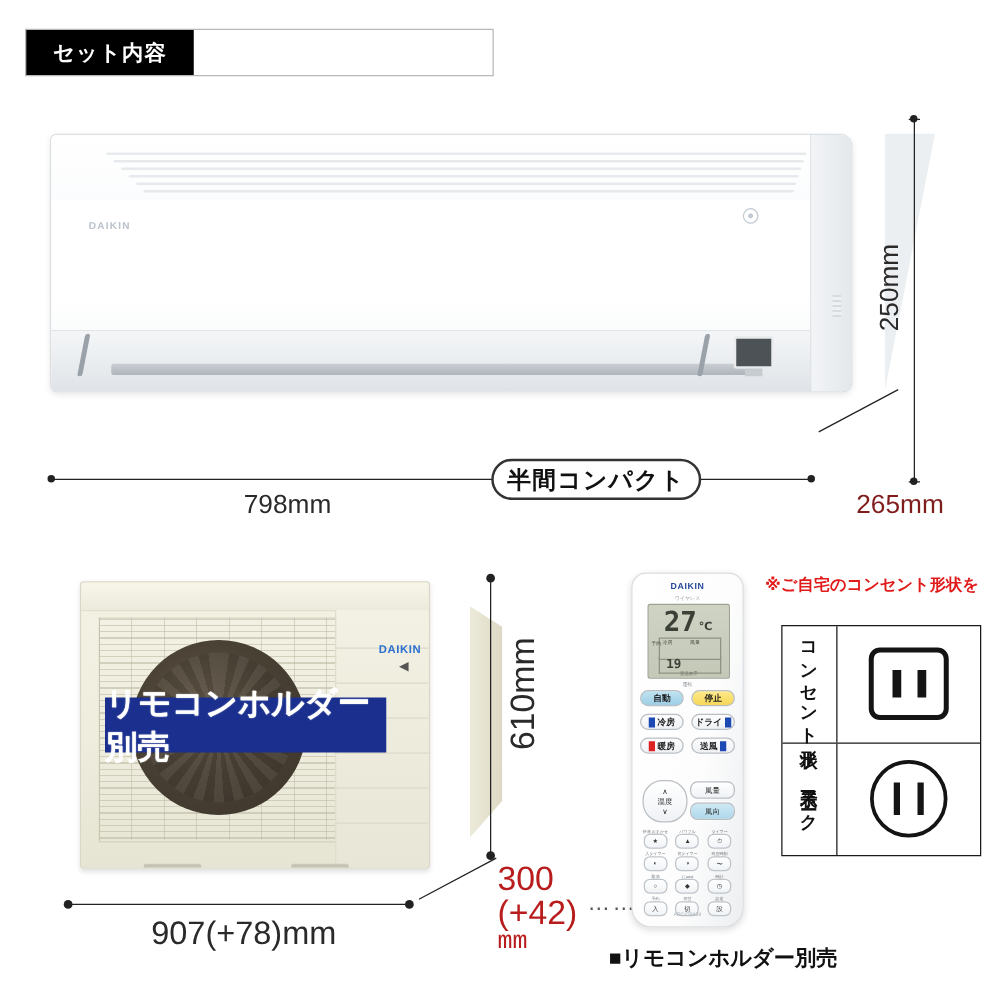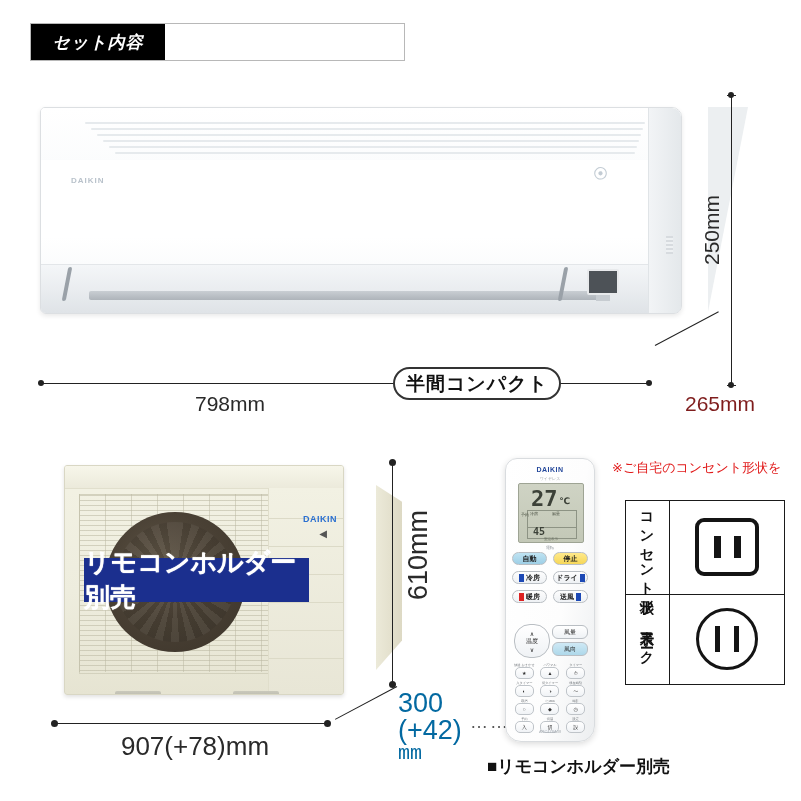--- a/index.html
+++ b/index.html
@@ -1,22 +1,22 @@
 <!DOCTYPE html>
 <html><head>
 <meta charset="utf-8">
 <style>
   html,body{margin:0;padding:0;background:#fff;}
   body{width:801px;height:801px;position:relative;overflow:hidden;
        font-family:"Liberation Sans","DejaVu Sans",sans-serif;color:#222;}
   .abs{position:absolute;}
 
   
-  #header{left:30px;top:23px;width:375px;height:38px;border:1px solid #b8b8b8;
-          box-sizing:border-box;display:flex;background:#fff;font-style:italic;}
+  #header{left:20px;top:23px;width:375px;height:38px;border:1px solid #b8b8b8;
+          box-sizing:border-box;display:flex;background:#fff;}
   #header-badge{background:#000;color:#fff;font-weight:bold;font-size:17px;
        letter-spacing:1px;display:flex;align-items:center;justify-content:center;
        width:134px;height:100%;box-sizing:border-box;}
   #header-contents{flex:1;display:flex;align-items:center;justify-content:center;
        font-size:18px;font-weight:bold;color:#111;letter-spacing:1px;}
 
   
   #indoor-wrap{left:40px;top:95px;width:670px;height:240px;}
   #indoor-body{position:absolute;left:0;top:12px;width:640px;height:205px;
      background:linear-gradient(178deg,#ffffff 0%,#ffffff 58%,#f7f8f9 80%,#eef0f2 100%);
@@ -112,21 +112,21 @@
   #odim-w-dotL{left:51px;top:720px;width:7px;height:7px;background:#222;border-radius:50%;}
   #odim-w-dotR{left:324px;top:720px;width:7px;height:7px;background:#222;border-radius:50%;}
   #label-795{left:90px;top:731px;width:210px;text-align:center;font-size:26px;color:#2a2a2a;}
   #odim-h-line{left:392px;top:462px;width:1px;height:222px;background:#222;}
   #odim-h-dotT{left:389px;top:459px;width:7px;height:7px;background:#222;border-radius:50%;}
   #odim-h-dotB{left:389px;top:681px;width:7px;height:7px;background:#222;border-radius:50%;}
   #label-610{left:403px;top:510px;font-size:27px;color:#2a2a2a;
      writing-mode:vertical-rl;transform:rotate(180deg);}
   #odim-d-line{left:327px;top:686px;width:70px;height:1px;background:#222;
      transform:rotate(-28deg);transform-origin:right center;}
-  #label-300{left:398px;top:690px;font-size:27px;color:#0369a1;line-height:1.0;}
+  #label-300{left:398px;top:690px;font-size:27px;color:#b91c1c;line-height:1.0;}
   #label-300 .l2{font-size:27px;}
   #label-300 .l3{font-size:20px;font-family:Liberation Mono, monospace;}
   #dots-300{left:470px;top:712px;font-size:18px;color:#555;letter-spacing:2px;}
 
   
   #remote{left:505px;top:458px;width:88px;height:282px;
      background:linear-gradient(100deg,#ffffff 0%,#fdfdfd 60%,#eceef0 100%);
      border:1px solid #d9dcdf;border-radius:12px 12px 16px 16px;
      box-shadow:0 2px 6px rgba(0,0,0,.14);overflow:hidden;}
   #rc-logo{position:absolute;top:7px;width:100%;text-align:center;font-size:7px;
@@ -172,21 +172,21 @@
   #rc-grid{position:absolute;left:7px;top:204px;width:74px;
      display:grid;grid-template-columns:repeat(3,1fr);gap:2px 3px;}
   .rcs{display:flex;flex-direction:column;align-items:center;}
   .rcs-lab{font-size:3.2px;color:#6d7277;height:4px;line-height:4px;}
   .rcs-dot{width:17px;height:10px;border-radius:5px;border:1px solid #bfc4c9;
      background:linear-gradient(180deg,#fff,#f0f3f6);
      display:flex;align-items:center;justify-content:center;font-size:5px;color:#333;}
   #rc-foot{position:absolute;bottom:7px;width:100%;text-align:center;font-size:4px;color:#aab0b6;}
 
   
-  #outlet-note{left:612px;top:459px;width:188px;font-size:13px;font-weight:normal;
+  #outlet-note{left:612px;top:459px;width:188px;font-size:13px;font-weight:bold;
      color:#e11a1a;line-height:1.35;}
   #outlet-table{left:625px;top:500px;width:160px;height:185px;border:1px solid #1a1a1a;
      box-sizing:border-box;display:flex;flex-direction:column;background:#fff;}
   .otrow{flex:1;display:flex;border-bottom:1px solid #1a1a1a;}
   .otrow:last-child{border-bottom:none;}
   .otlab{width:44px;border-right:1px solid #1a1a1a;display:flex;align-items:center;
      justify-content:center;font-size:14px;font-weight:bold;color:#111;
      writing-mode:vertical-rl;letter-spacing:1px;padding:3px 0;box-sizing:border-box;}
   .otfig{flex:1;display:flex;align-items:center;justify-content:center;}
   #plug-square{width:64px;height:58px;border:4px solid #141414;border-radius:9px;
@@ -289,21 +289,21 @@
   <div id="rc-sub">ワイヤレス</div>
 
   <div id="rc-lcd">
     <div id="rc-temp">27</div>
     <div id="rc-temp-unit">℃</div>
     <div id="rc-lcd-box"></div>
     <div id="rc-lcd-box2"></div>
     <div id="rc-lcd-l">予約</div>
     <div id="rc-lcd-t1">冷房</div>
     <div id="rc-lcd-t2">風量</div>
-    <div id="rc-lcd-sm">45</div>
+    <div id="rc-lcd-sm">19</div>
     <div id="rc-lcd-cap">室温表示</div>
   </div>
   <div id="rc-unzai">運転</div>
 
   <div class="rcrow" style="top:93px;">
     <div class="rcbtn b-auto">自動</div>
     <div class="rcbtn b-stop">停止</div>
   </div>
   <div class="rcrow" style="top:112px;">
     <div class="rcbtn b-cool">

